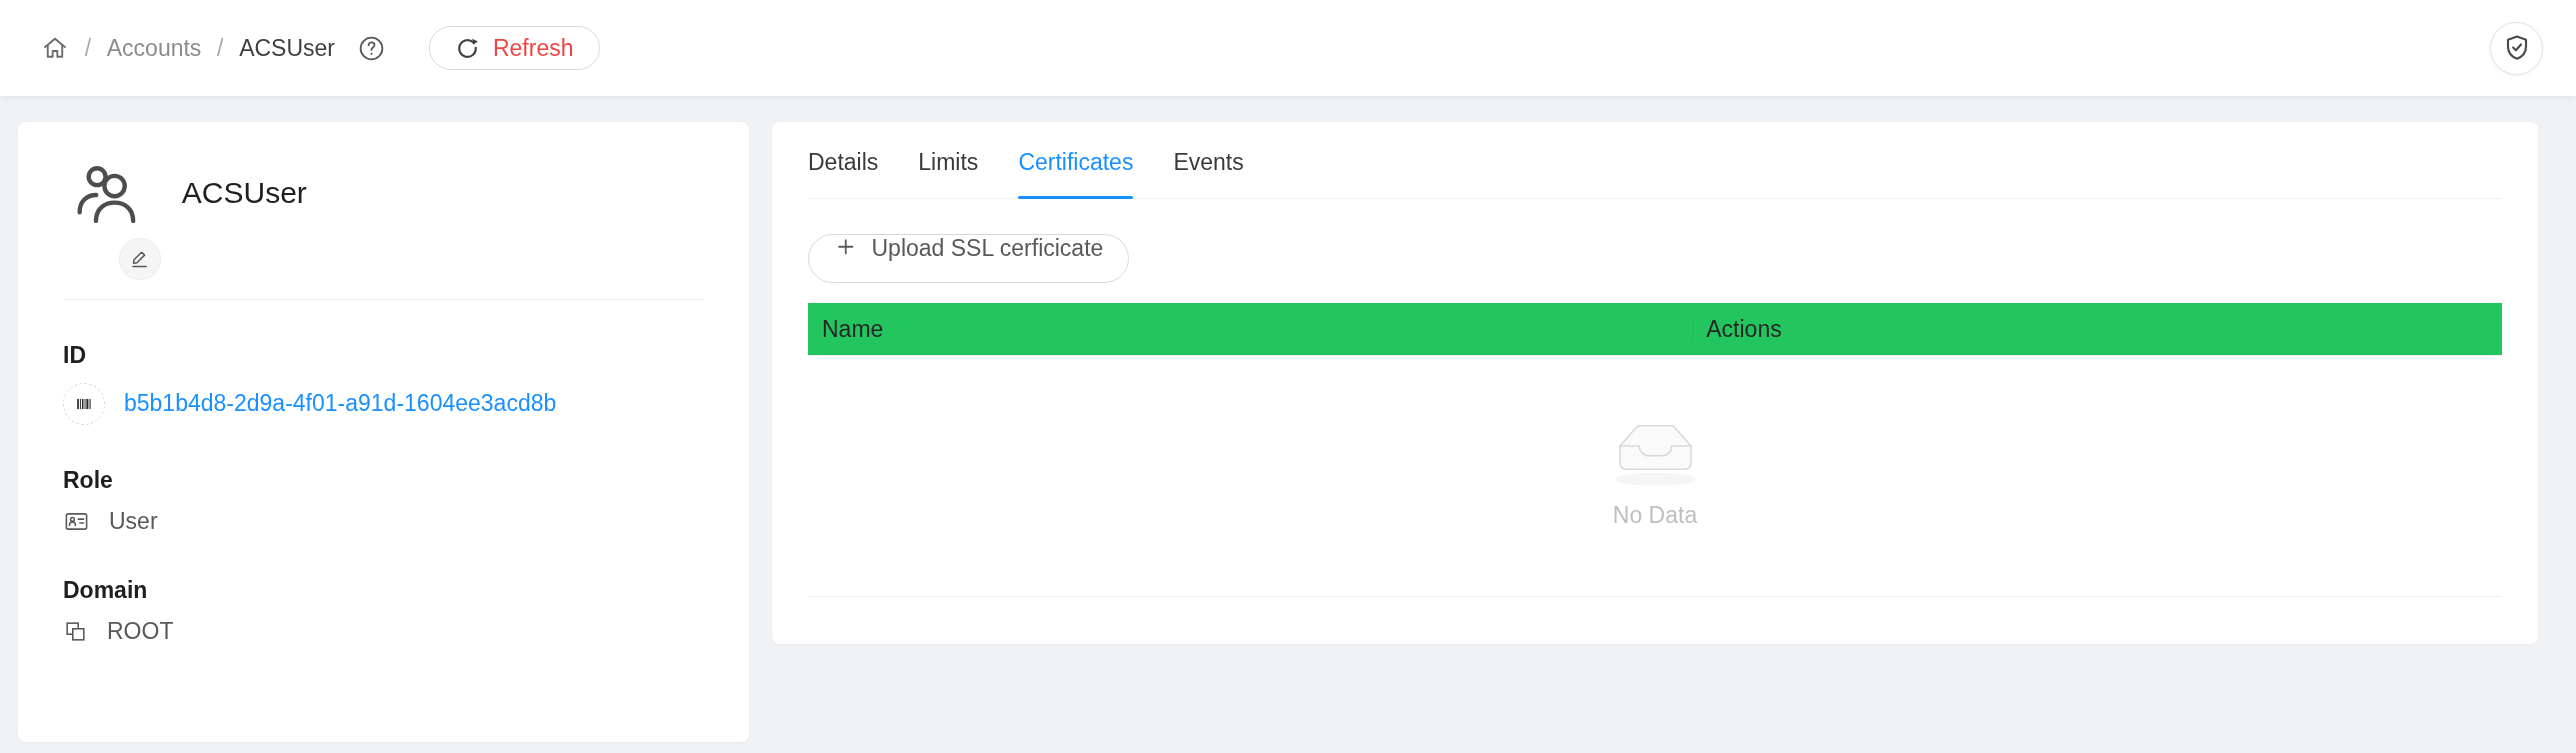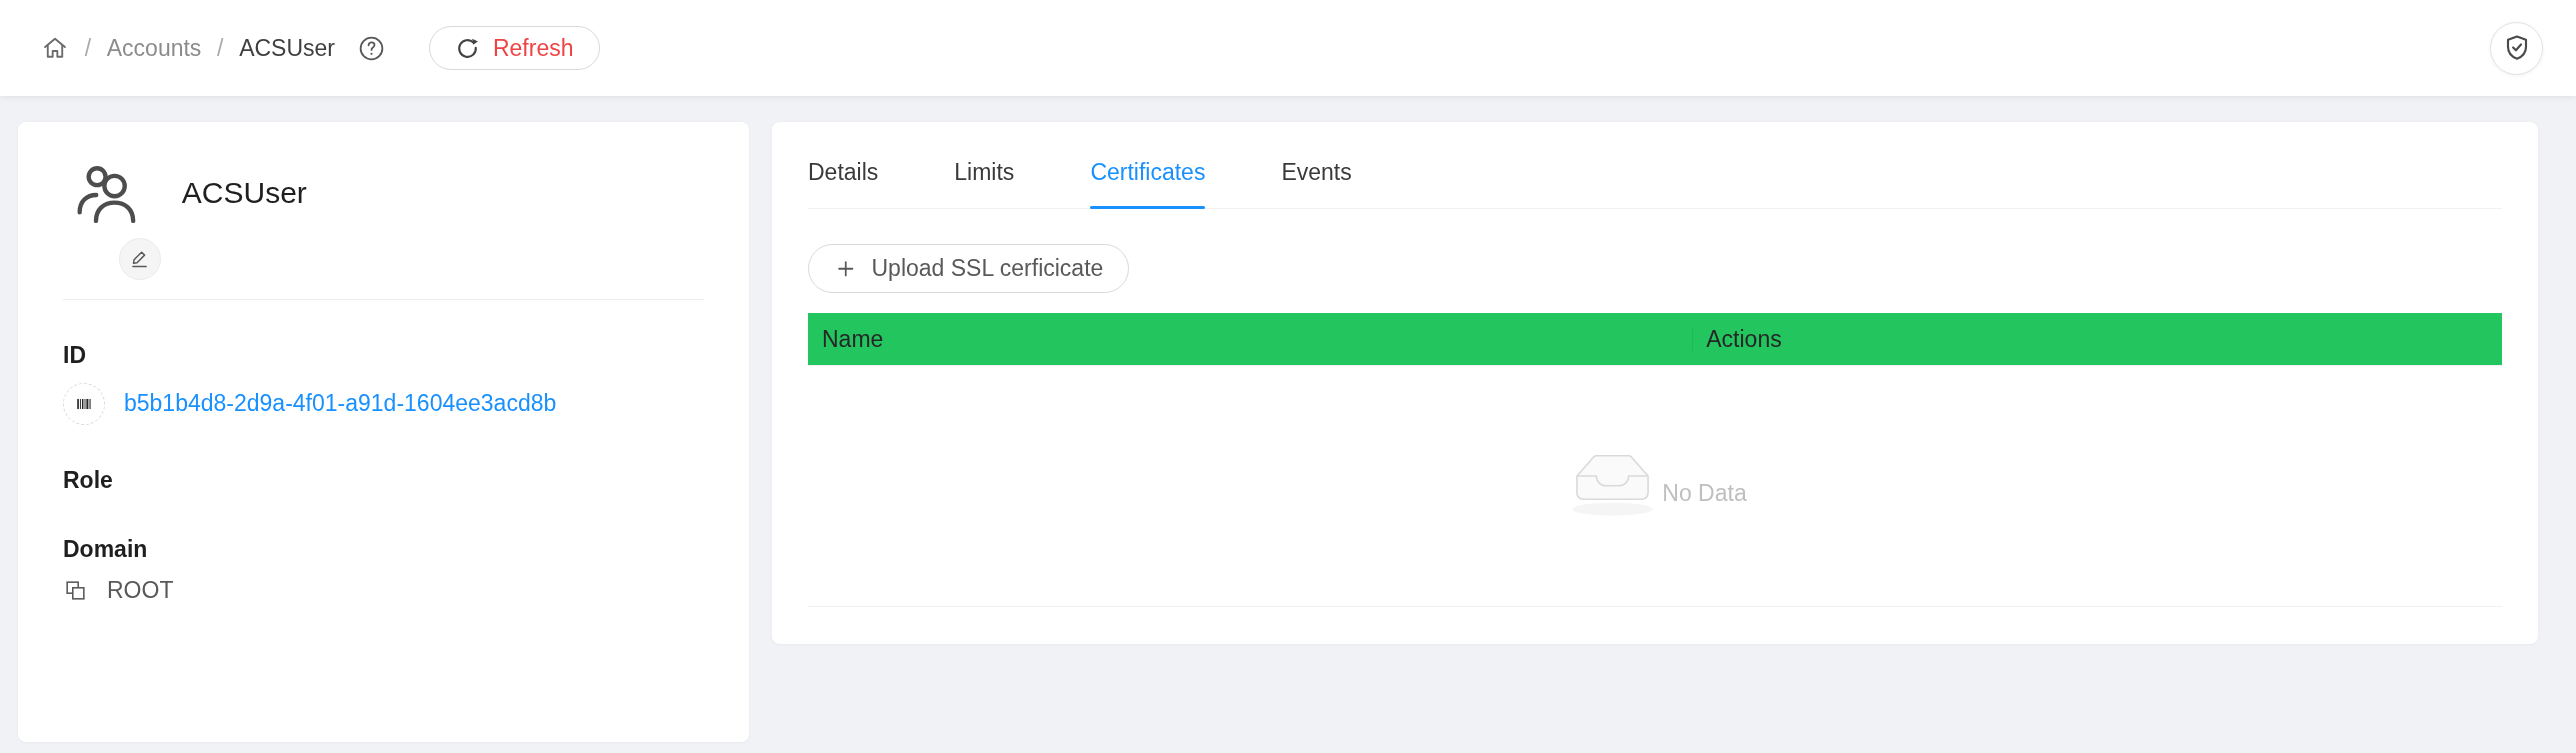--- a/index.html
+++ b/index.html
@@ -40,40 +40,40 @@
   .field { margin-top:42px; }
   .field:first-of-type { margin-top:31px; }
   .field-label { font-size:23px; font-weight:700; color:#1f1f1f; }
   .field-value { margin-top:14px; display:flex; align-items:center; gap:19px; font-size:23px; color:#595959; }
   .status-dot { width:17px; height:17px; border-radius:50%; background:#52c41a; flex:0 0 auto; }
   .uuid-circle { width:42px; height:42px; border:1.6px dashed #d9d9d9; border-radius:50%; flex:0 0 auto;
                  display:flex; align-items:center; justify-content:center; }
   .uuid-link { color:#1890ff; cursor:pointer; text-decoration:none; }
 
   
-  .tabs { display:flex; gap:76px; padding-top:37px; border-bottom:0.8px solid #f0f0f0; }
+  .tabs { display:flex; gap:40px; padding-top:27px; border-bottom:0.8px solid #f0f0f0; }
   .tab { font-size:23px; color:#3a3a3a; padding-bottom:22px; position:relative; cursor:pointer; }
   .tab.active { color:#1890ff; }
   .tab.active::after { content:""; position:absolute; left:0; right:0; bottom:-0.8px; height:3.1px;
                        background:#1890ff; border-radius:1.6px; }
 
   
-  .upload-btn { margin-top:35px; display:inline-flex; align-items:center; gap:14px; height:49px;
+  .upload-btn { margin-top:35px; display:inline-flex; align-items:flex-start; gap:14px; height:49px;
                 padding:0 25px; border:0.8px solid #d9d9d9; border-radius:27px; background:#fff;
                 font-size:23px; color:#595959; font-family:inherit; cursor:pointer; }
 
   
   .table-head { display:flex; margin-top:20.4px; background:#22c55e; border-bottom:0.8px solid #f0f0f0;
                 height:53px; font-size:23px; color:#262626; font-weight:500;text-align:center; }
   .th { position:relative; display:flex; align-items:center; padding-left:14px; height:100%; }
   .th + .th::before { content:""; position:absolute; left:0; top:14px; bottom:14px; width:0.8px;
                       background:rgba(0,0,0,.06); }
   .th-name { width:52.2%; } .th-cert { width:42.5%; } .th-actions { flex:1; }
 
-  .empty-zone { height:241px; display:flex; align-items:center;
+  .empty-zone { height:241px; display:flex; flex-direction:column; align-items:center;
                 justify-content:center; border-bottom:0.8px solid #f0f0f0; }
   .no-data { margin-top:14px; font-size:23px; color:#bfbfbf; }
 
   .icon { display:inline-flex; }
 </style>
 </head>
 <body>
 
 <div id="app">
 
@@ -158,20 +158,32 @@
               <rect x="18" y="6.5" width="1.2" height="11"></rect>
             </svg>
           </span>
         </span>
         <a class="uuid-link">b5b1b4d8-2d9a-4f01-a91d-1604ee3acd8b</a>
       </div>
     </div>
 
     <div class="field">
       <div class="field-label">Role</div>
+      <div class="field-value">
+        <span class="icon">
+          <svg width="27" height="27" viewBox="0 0 24 24" fill="none" stroke="#595959" stroke-width="1.4" stroke-linecap="round">
+            <rect x="3" y="5.2" width="18" height="13.6" rx="1.6"></rect>
+            <circle cx="8.4" cy="10.2" r="1.7"></circle>
+            <path d="M5.7 15.6 C5.7 13.6 6.9 12.5 8.4 12.5 C9.9 12.5 11.1 13.6 11.1 15.6"></path>
+            <path d="M13.6 9.9 H18.3"></path>
+            <path d="M15 13.4 H18.3"></path>
+          </svg>
+        </span>
+        <span>User</span>
+      </div>
     </div>
 
     <div class="field">
       <div class="field-label">Domain</div>
       <div class="field-value">
         <span class="icon">
           <svg width="25" height="25" viewBox="0 0 24 24" fill="none" stroke="#595959" stroke-width="1.5">
             <rect x="4" y="4" width="10.6" height="10.6"></rect>
             <rect x="9.4" y="9.4" width="10.6" height="10.6" fill="#ffffff"></rect>
           </svg>

